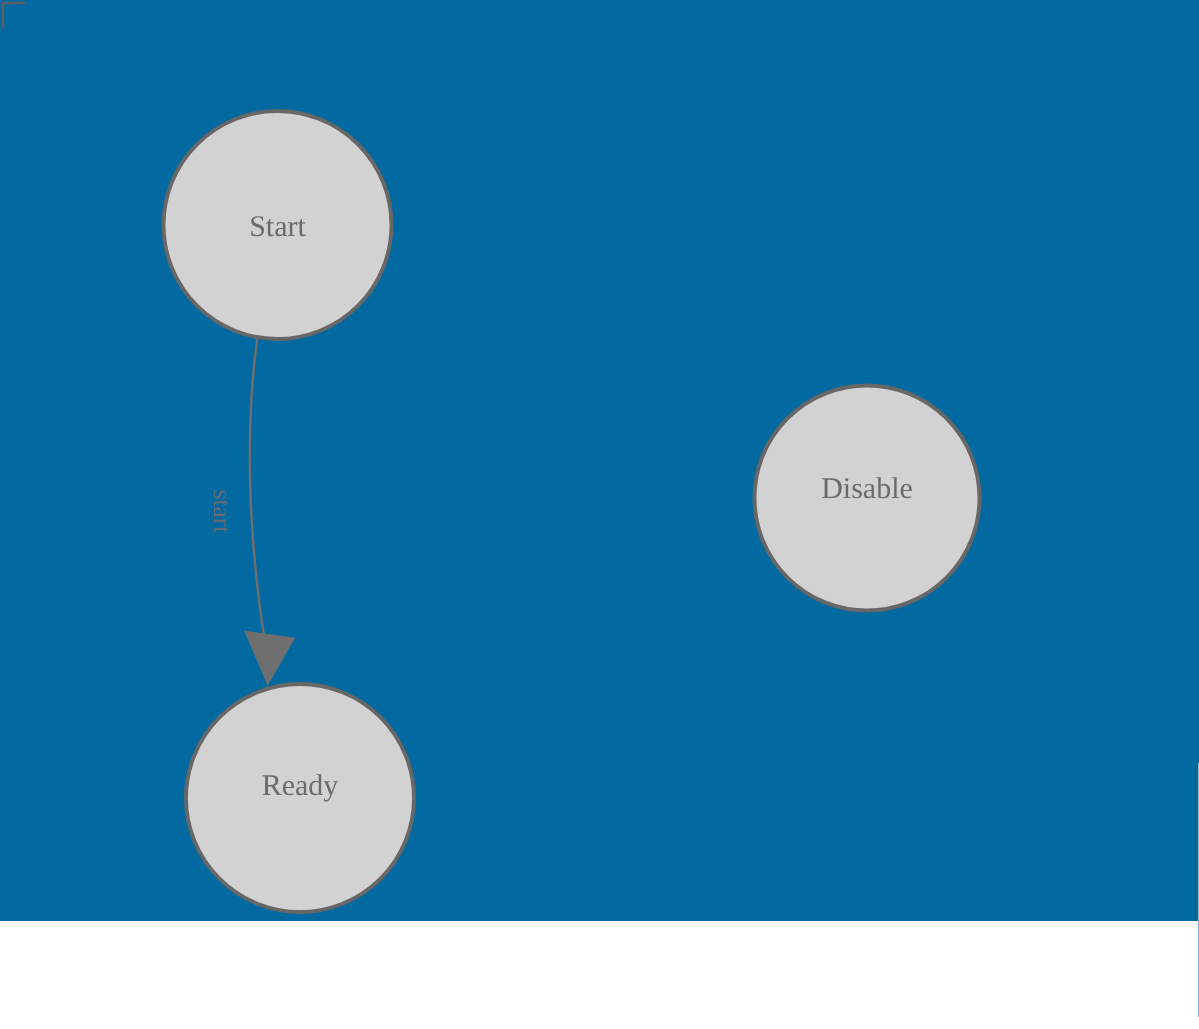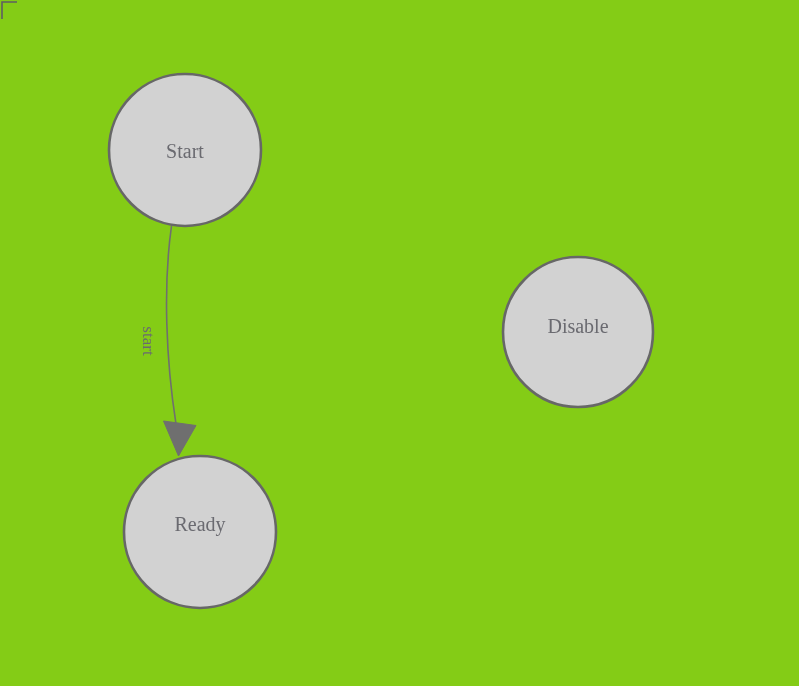--- a/index.html
+++ b/index.html
@@ -7,22 +7,22 @@
     margin: 0;
     padding: 0;
     background: #ffffff;
   }
   body {
     font-family: "Liberation Serif", serif;
   }
   #canvas {
     position: relative;
     width: 799px;
-    height: 686px;
-    background: #84cc16;
+    height: 614px;
+    background: #0369a1;
     overflow: hidden;
     text-align: center;
   }
   #diagram-svg {
     position: absolute;
     left: 0;
     top: 0;
     width: 799px;
     height: 686px;
   }

